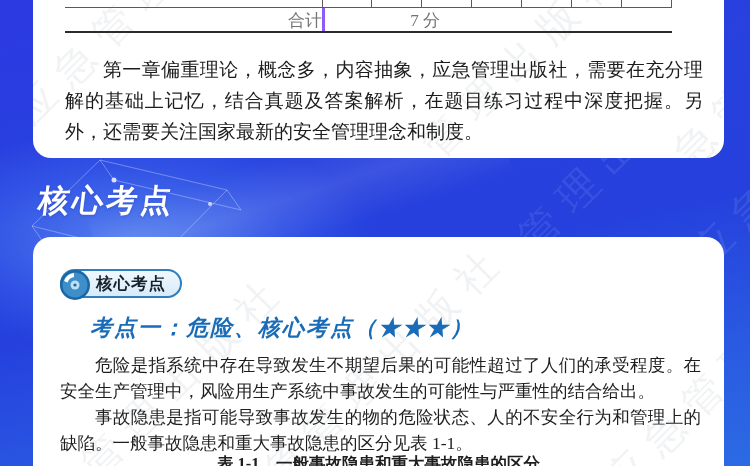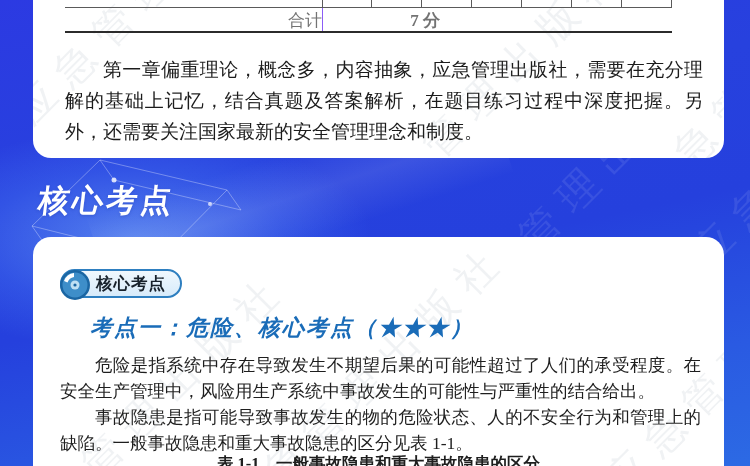--- a/index.html
+++ b/index.html
@@ -41,21 +41,21 @@
   
   .table-area { position:absolute; left:32px; top:22px; width:607px; }
   .tbl-sliver { position:relative; height:8px; border-bottom:1px solid #5a5a5a; }
   .tbl-tick { position:absolute; top:0; width:1px; height:8px; background:#5a5a5a; }
   .tbl-row {
     display:flex; height:25px; line-height:25px;
     border-bottom:2.5px solid #2b2b2b;
     font-size:17px; color:#737373; text-align:right;
   }
   .tbl-cell { height:100%; }
-  .tbl-cell + .tbl-cell { border-left:1px solid #8b5cf6;font-weight:bold; }
+  .tbl-cell + .tbl-cell { border-left:3px solid #8b5cf6; }
   .c0 { width:257px; } .c1 { width:118px; } .c2 { width:118px; } .c3 { width:114px; }
   
   .summary {
     position:absolute; left:32px; top:76px; width:638px;
     font-size:19px; line-height:31px; color:#1c1c1c;
     text-indent:2em; text-align:justify;
   }
   
   .section-title {
     position:absolute; left:36px; top:180px;

